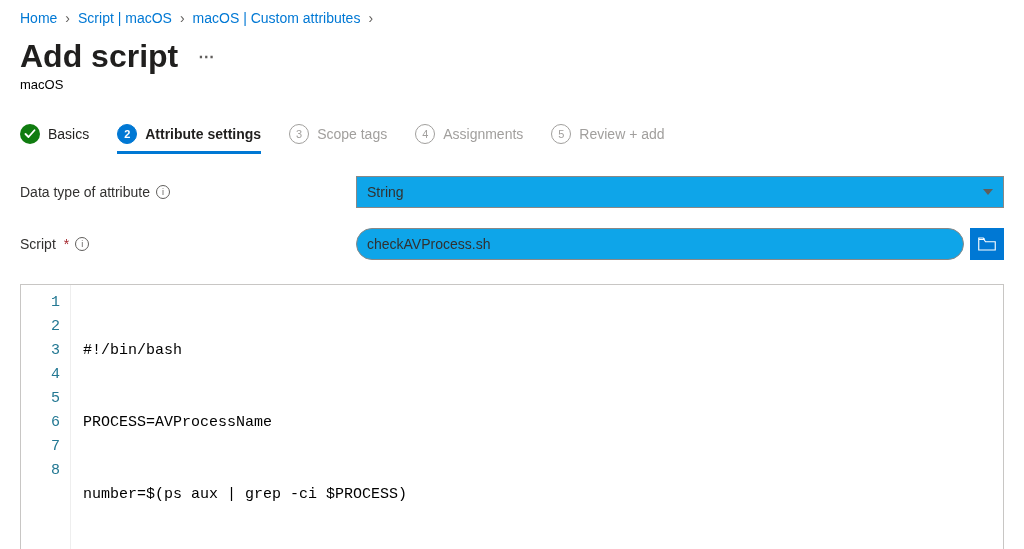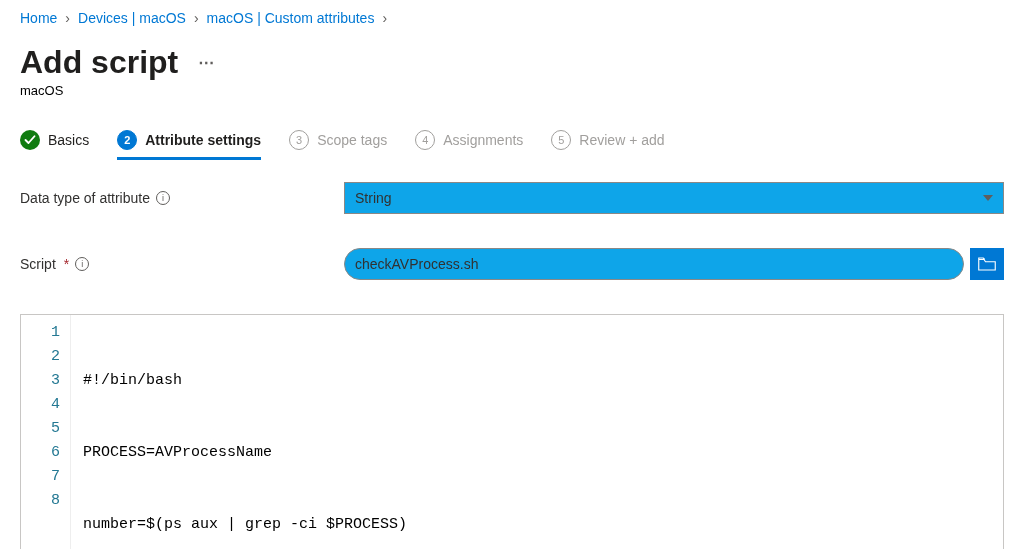--- a/index.html
+++ b/index.html
@@ -10,21 +10,21 @@
       padding: 10px 20px;
       font-size: 14px;
       width: 1024px;
     }
     .breadcrumb {
       display: flex;
       align-items: center;
       gap: 8px;
       color: #0078d4;
       font-size: 14px;
-      margin-bottom: 18px;
+      margin-bottom: 12px;
     }
     .breadcrumb span.sep {
       color: #605e5c;
     }
     .breadcrumb a {
       color: #0078d4;
       text-decoration: none;
       cursor: pointer;
     }
     .page-title {
@@ -109,22 +109,22 @@
       display: inline-flex;
       align-items: center;
       justify-content: center;
       color: #fff;
     }
     .step-check svg { width: 12px; height: 12px; }
 
     .form-row {
       display: flex;
       align-items: center;
-      gap: 4px;
-      margin-bottom: 34px;
+      gap: 16px;
+      margin-bottom: 20px;
     }
     .form-label {
       width: 320px;
       display: flex;
       align-items: center;
       gap: 6px;
       color: #323130;
       font-size: 14px;
     }
     .form-label .req { color: #a4262c; margin-left: 2px; }
@@ -200,21 +200,21 @@
       position: relative;
     }
     .code .line { display: block; }
   </style>
 </head>
 <body>
 
 <nav class="breadcrumb">
   <a>Home</a>
   <span class="sep">›</span>
-  <a>Devices | macOS</a>
+  <a>Script | macOS</a>
   <span class="sep">›</span>
   <a>macOS | Custom attributes</a>
   <span class="sep">›</span>
 </nav>
 
 <div class="page-title">
   <span>Add script</span>
   <span class="more-dots">⋯</span>
 </div>
 <div class="subtitle">macOS</div>

